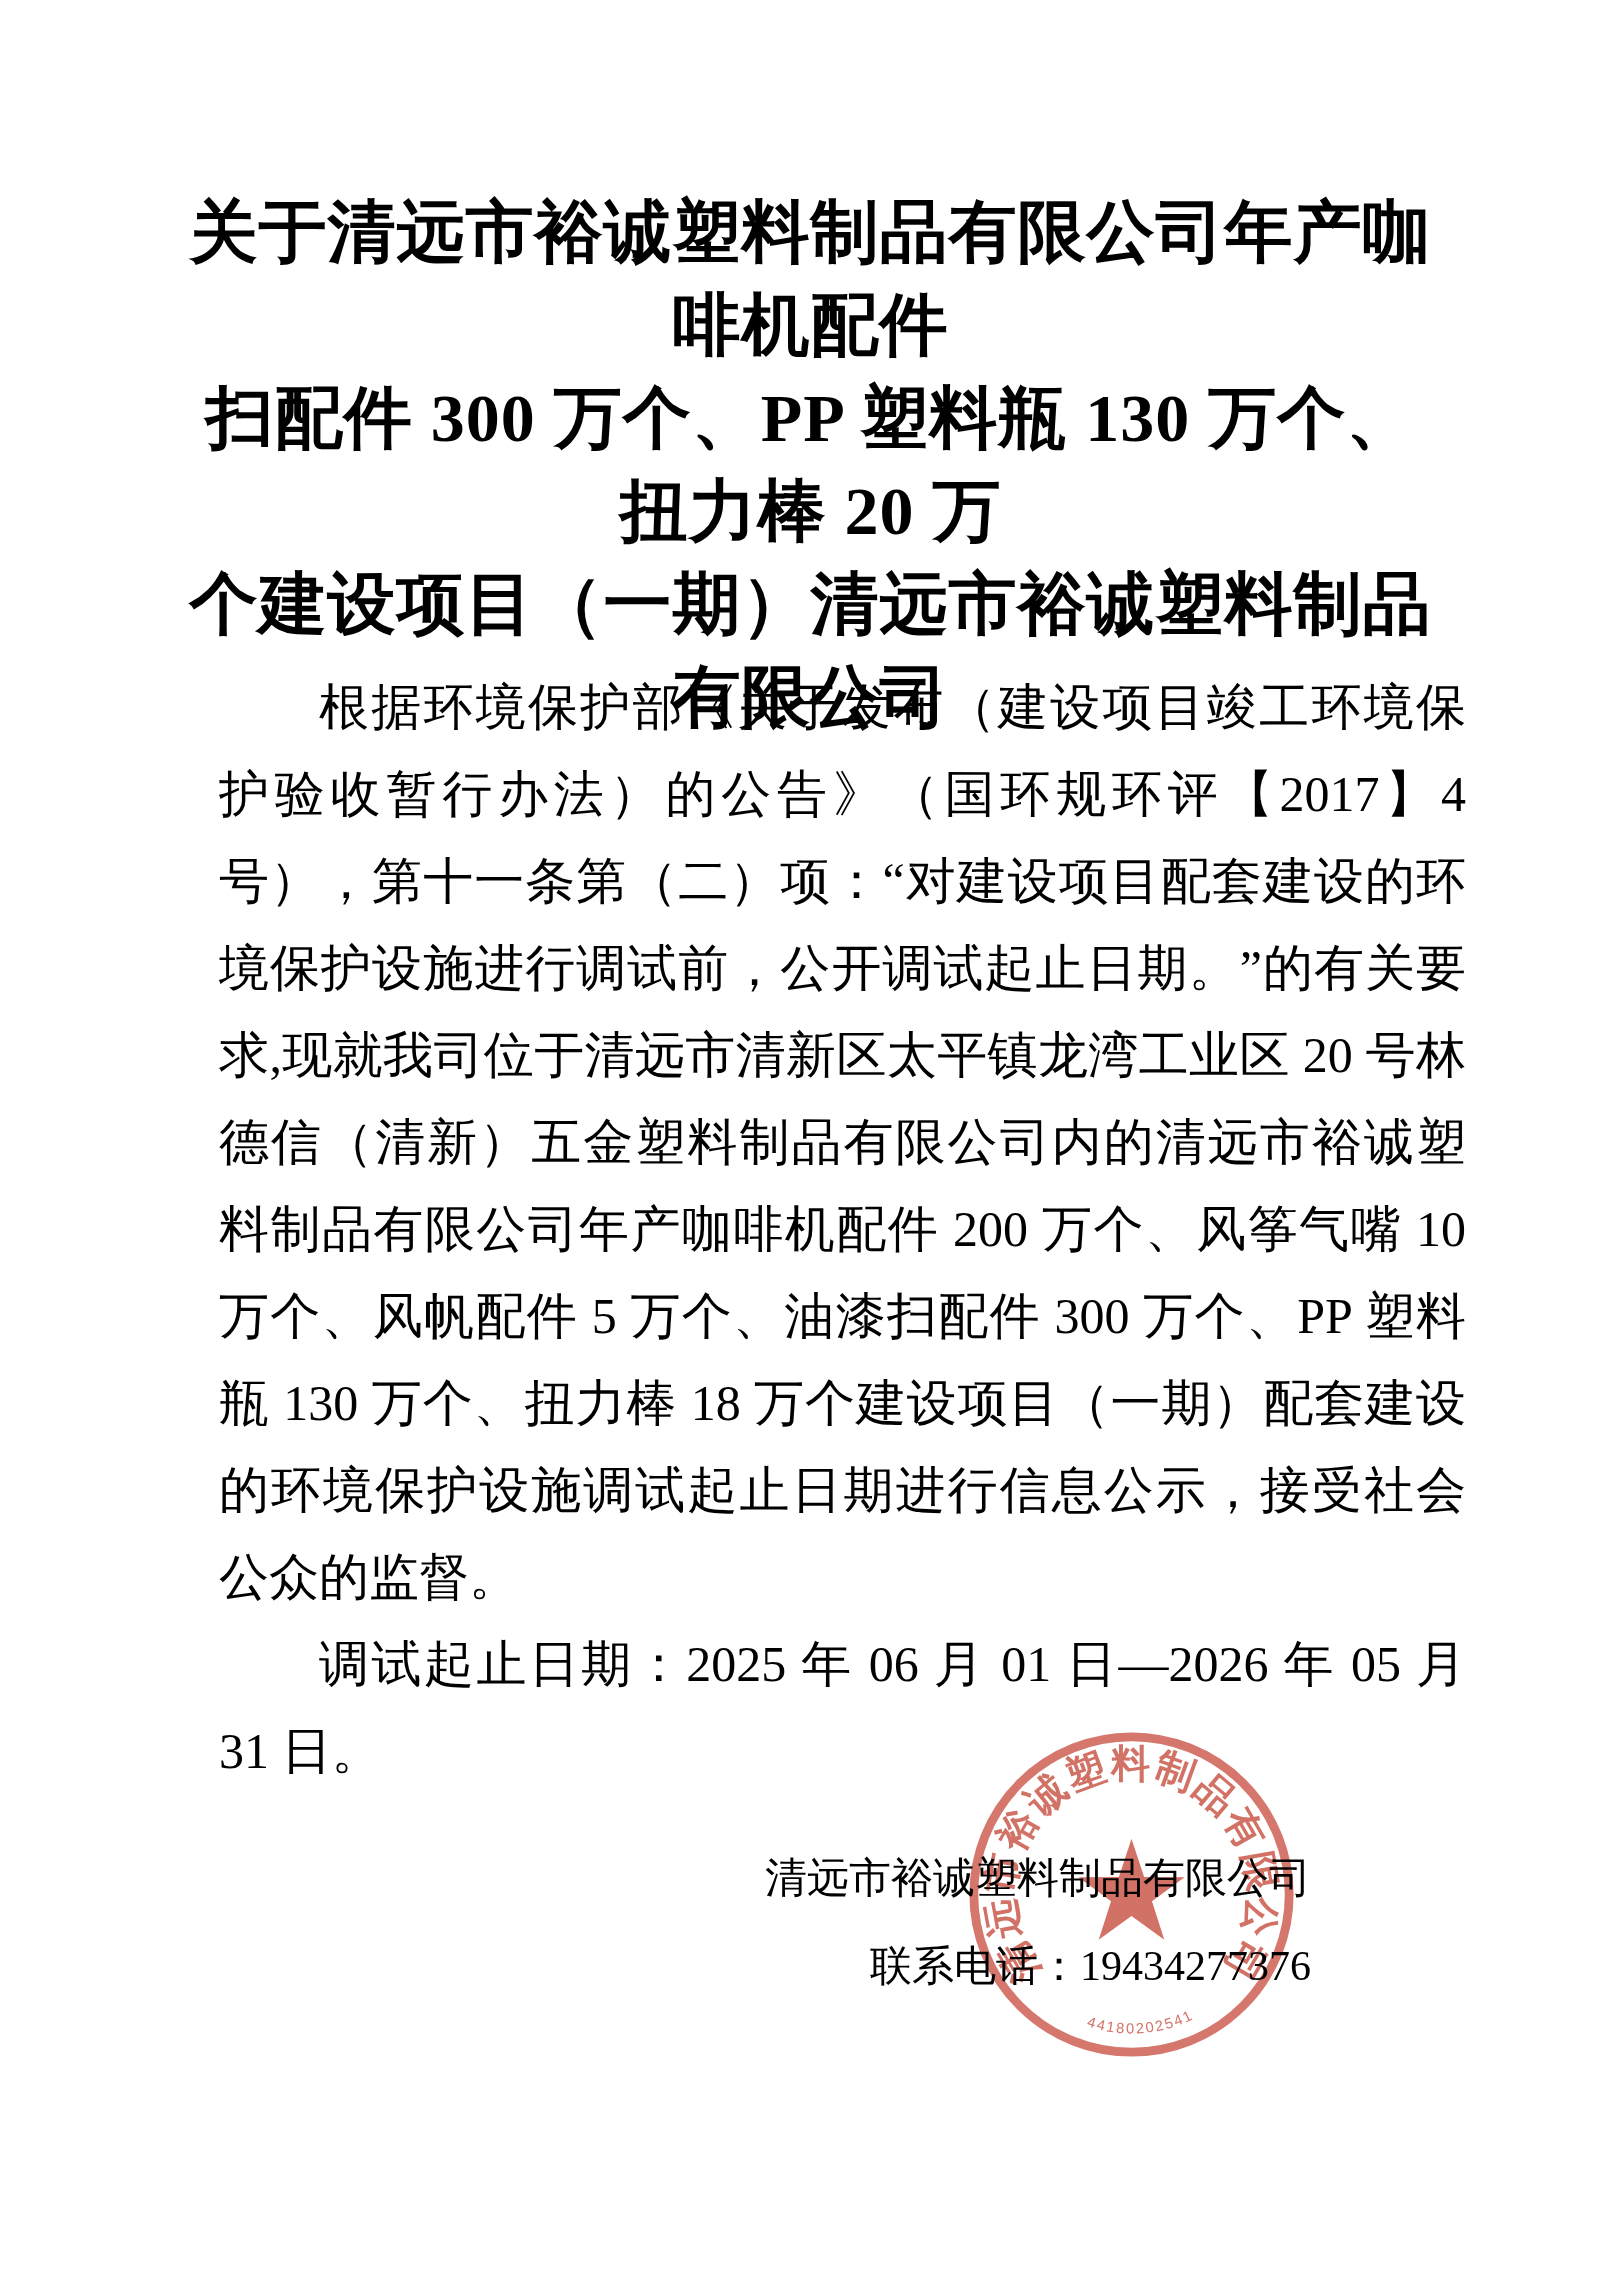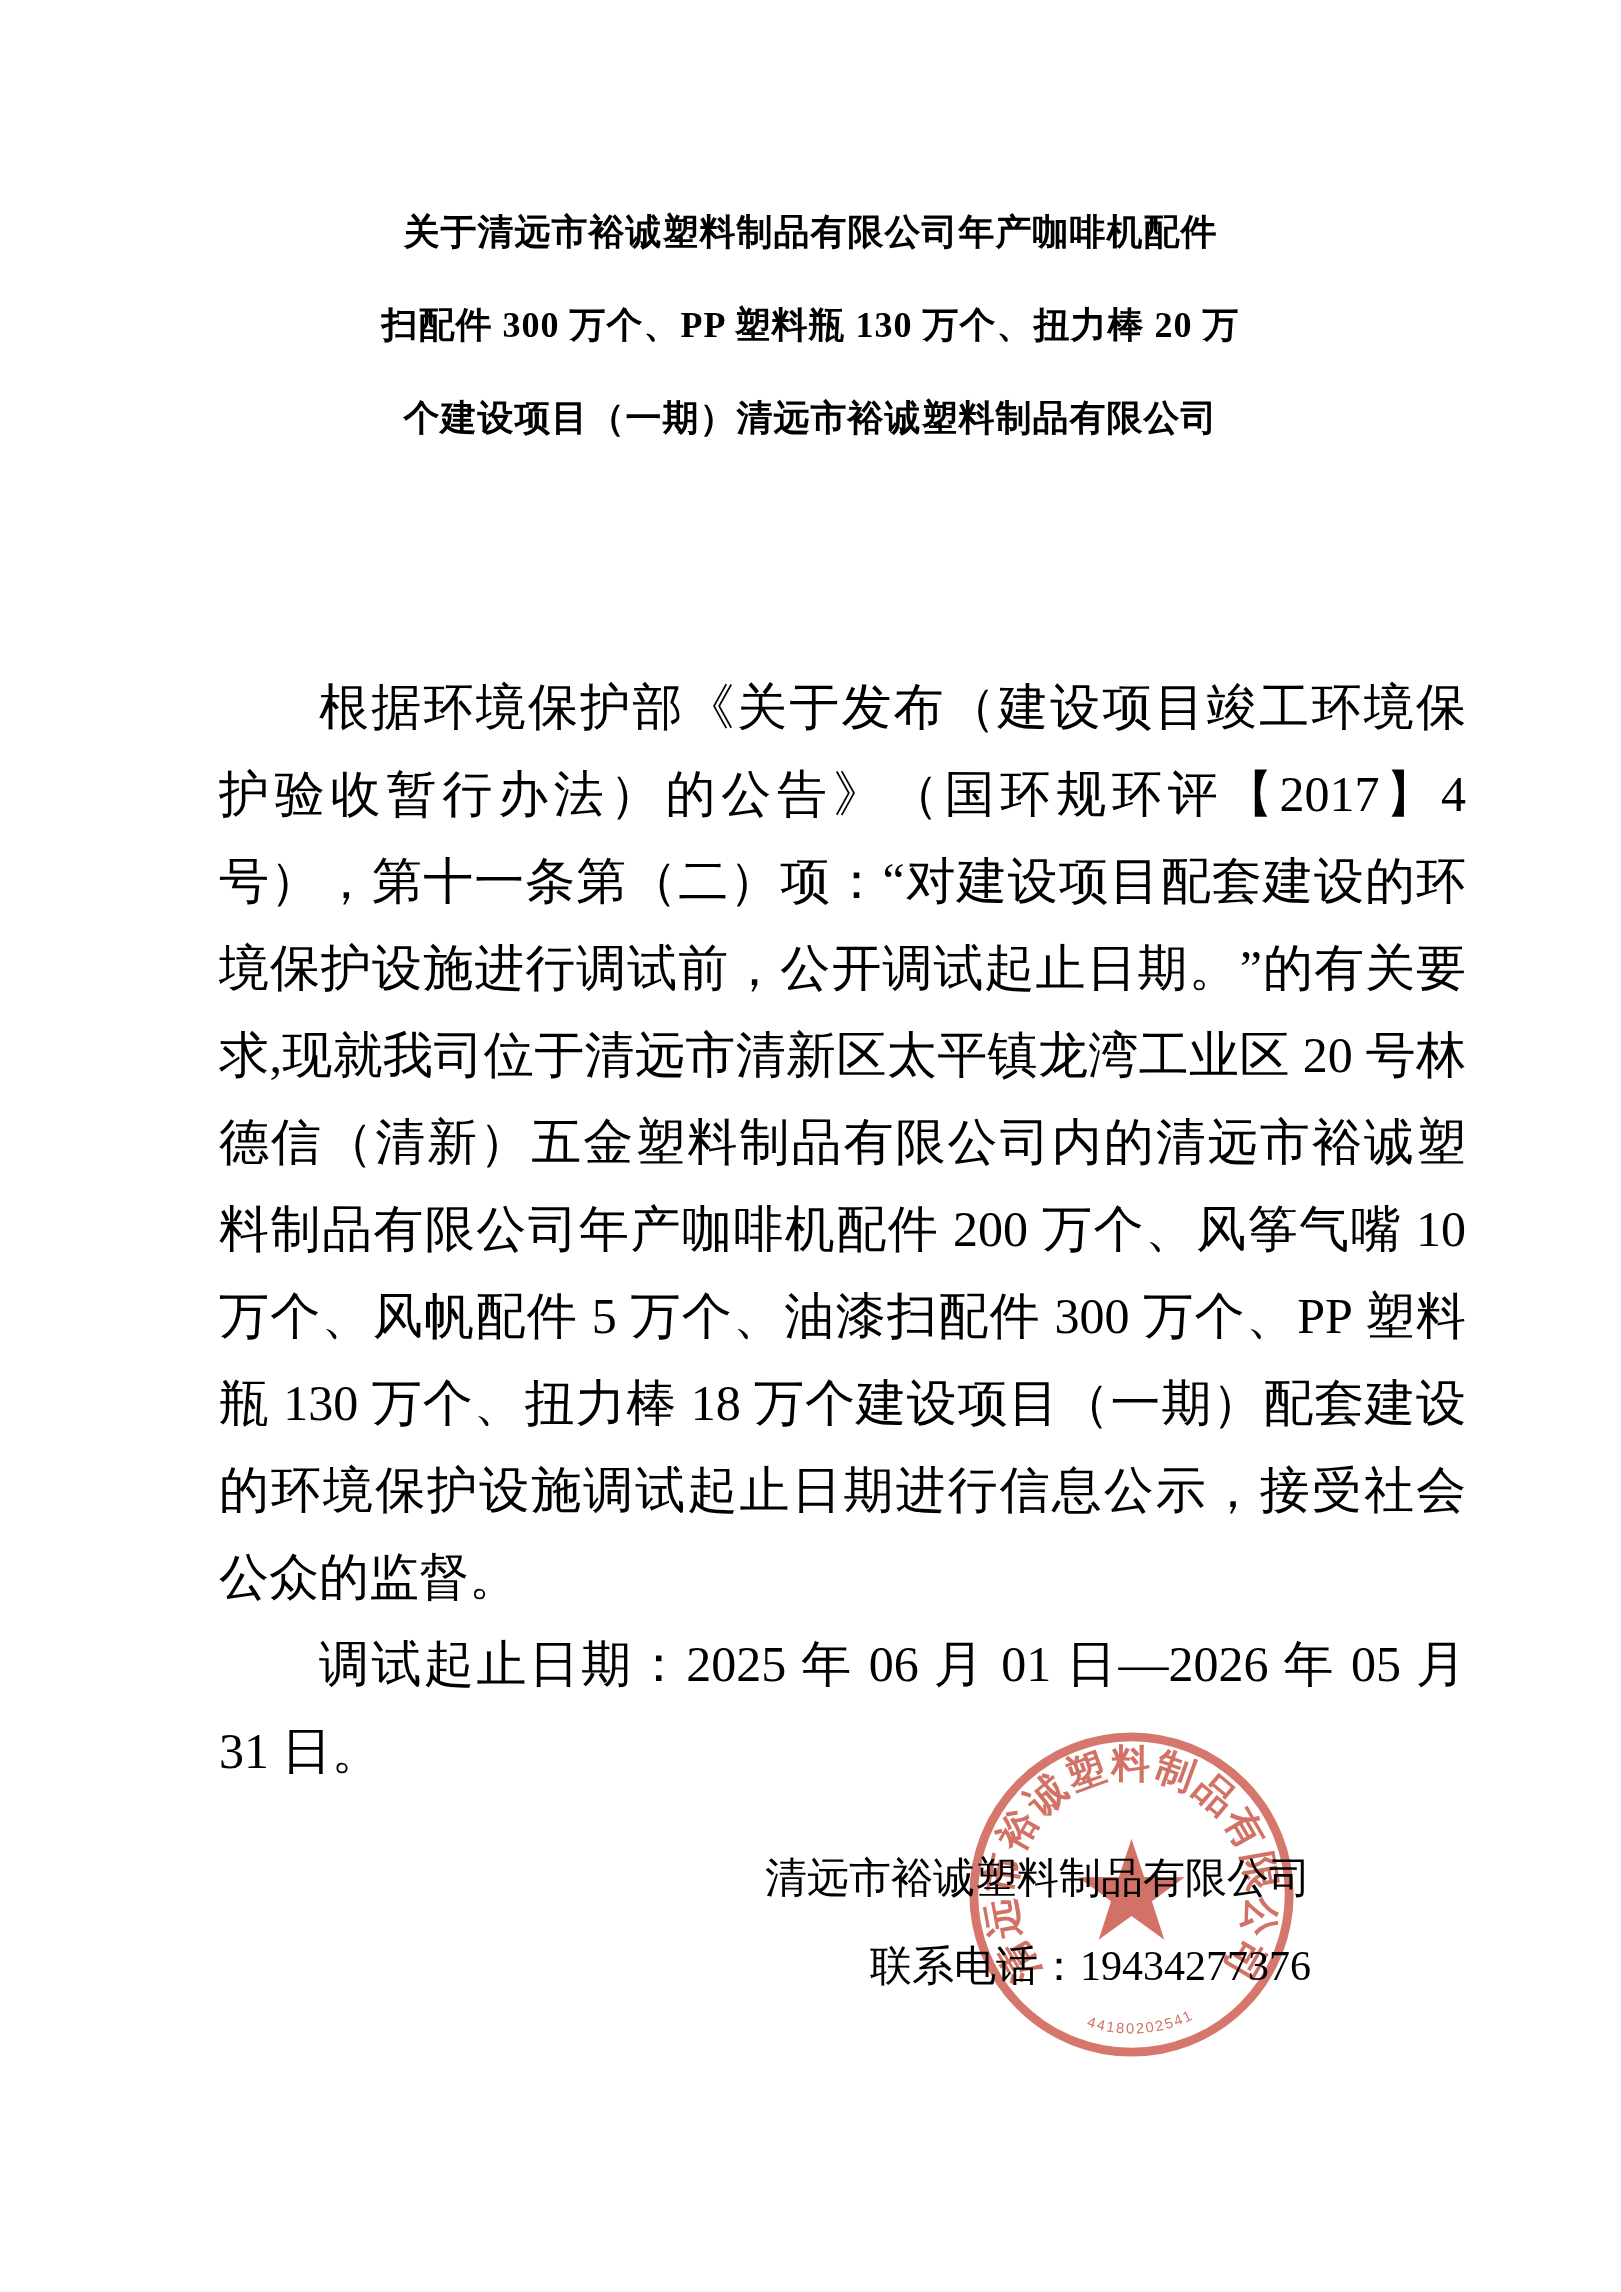--- a/index.html
+++ b/index.html
@@ -15,21 +15,21 @@
     color: #000000;
     overflow: hidden;
   }
 
   .title {
     position: absolute;
     top: 186px;
     left: 186px;
     width: 1249px;
     text-align: center;
-    font-size: 36px;
+    font-size: 68px;
     font-weight: bold;
     line-height: 93px;
     letter-spacing: 1px;
   }
 
   .body-text {
     position: absolute;
     top: 664px;
     left: 186px;
     width: 1247px;

